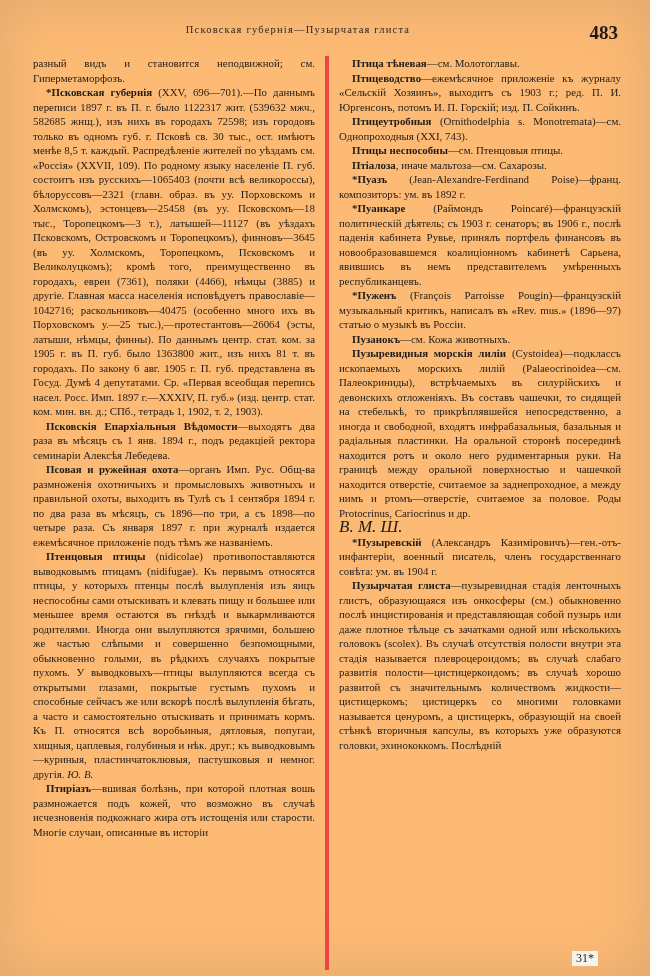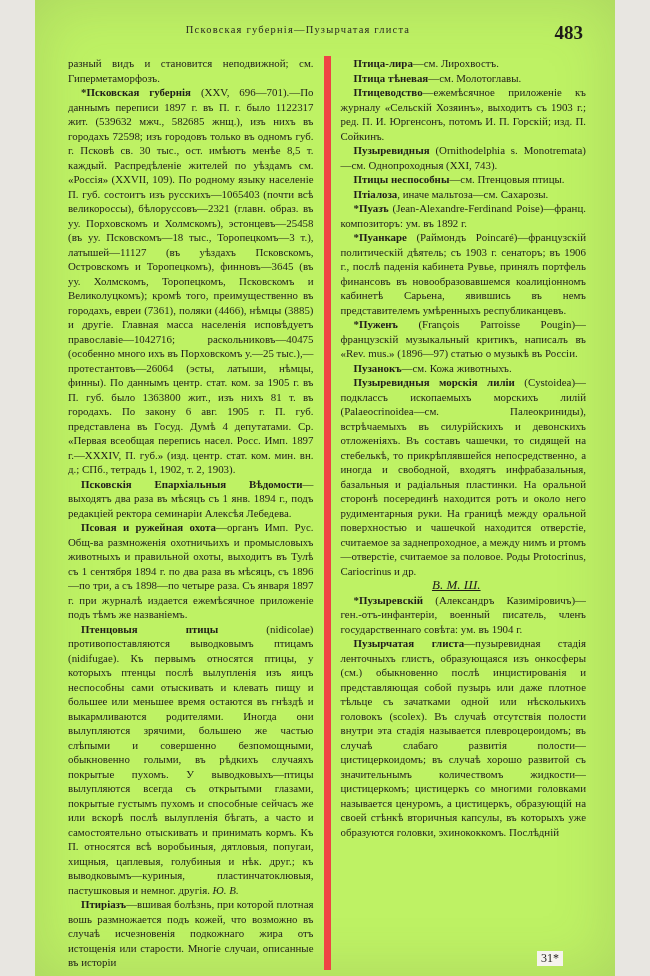--- a/index.html
+++ b/index.html
@@ -1,21 +1,21 @@
 <!DOCTYPE html>
 <html lang="ru"><head>
 <meta charset="utf-8">
 <style>
   html,body{margin:0;padding:0;}
   body{background:#e8e6e1;}
   .page{
     position:relative;
-    width:580px;height:976px;
+    width:650px;height:976px;
     margin:0 auto;
-    background:#bef264;
+    background:#fdba74;
     box-shadow:inset 0 0 60px rgba(90,85,75,.18);
     overflow:hidden;
     font-family:"Liberation Serif","DejaVu Serif",serif;
     color:#1f1d1a;
   }
   .header{
     position:absolute;top:24px;left:36px;right:30px;height:20px;
   }
   .running-title{
     position:absolute;left:0;right:60px;text-align:center;
@@ -30,34 +30,34 @@
     position:absolute;top:56px;left:33px;right:29px;bottom:6px;
     display:flex;
   }
   .col{
     width:50%;
     overflow:hidden;
     text-align:justify;
     hyphens:auto;
     -webkit-hyphens:auto;
   }
-  .col-left{padding-right:10px;border-right:7px solid #ef4444;}
+  .col-left{padding-right:10px;border-right:4px solid #ef4444;}
   .col-right{padding-left:10px;}
   p.entry{
     margin:0;
     font-size:10.9px;
     line-height:14.5px;
     text-indent:13px;
   }
   p.entry.cont{text-indent:0;}
   b.lead{font-weight:bold;}
   i.sig{font-style:italic;white-space:nowrap;}
   .sig-line{
-    font-size:13px;line-height:14.5px;text-align:center;
-    font-style:italic;padding-right:14px;text-decoration:underline;
+    font-size:17px;line-height:14.5px;text-align:left;
+    font-style:italic;padding-right:14px;
   }
   .footer-mark{
     position:absolute;bottom:10px;right:52px;
     font-size:12px;font-weight:normal;color:#1f1d1a;
     background:#f5f3ee;padding:0 4px;
   }
 </style>
 </head>
 <body>
 
@@ -71,24 +71,23 @@
   <div class="columns">
     <div class="col col-left" id="col-left">
         <p class="entry cont">разный видъ и становится неподвижной; см. Гиперметаморфозъ.</p>
         <p class="entry"><b class="lead">*Псковская губернія</b> (XXV, 696—701).—По даннымъ переписи 1897 г. въ П. г. было 1122317 жит. (539632 мжч., 582685 жнщ.), изъ нихъ въ городахъ 72598; изъ городовъ только въ одномъ губ. г. Псковѣ св. 30 тыс., ост. имѣютъ менѣе 8,5 т. каждый. Распредѣленіе жителей по уѣздамъ см. «Россія» (XXVII, 109). По родному языку населеніе П. губ. состоитъ изъ русскихъ—1065403 (почти всѣ великороссы), бѣлоруссовъ—2321 (главн. образ. въ уу. Порховскомъ и Холмскомъ), эстонцевъ—25458 (въ уу. Псковскомъ—18 тыс., Торопецкомъ—3 т.), латышей—11127 (въ уѣздахъ Псковскомъ, Островскомъ и Торопецкомъ), финновъ—3645 (въ уу. Холмскомъ, Торопецкомъ, Псковскомъ и Великолуцкомъ); кромѣ того, преимущественно въ городахъ, евреи (7361), поляки (4466), нѣмцы (3885) и другіе. Главная масса населенія исповѣдуетъ православіе—1042716; раскольниковъ—40475 (особенно много ихъ въ Порховскомъ у.—25 тыс.),—протестантовъ—26064 (эсты, латыши, нѣмцы, финны). По даннымъ центр. стат. ком. за 1905 г. въ П. губ. было 1363800 жит., изъ нихъ 81 т. въ городахъ. По закону 6 авг. 1905 г. П. губ. представлена въ Госуд. Думѣ 4 депутатами. Ср. «Первая всеобщая перепись насел. Росс. Имп. 1897 г.—XXXIV, П. губ.» (изд. центр. стат. ком. мин. вн. д.; СПб., тетрадь 1, 1902, т. 2, 1903).</p>
         <p class="entry"><b class="lead">Псковскія Епархіальныя Вѣдомости</b>—выходятъ два раза въ мѣсяцъ съ 1 янв. 1894 г., подъ редакціей ректора семинаріи Алексѣя Лебедева.</p>
         <p class="entry"><b class="lead">Псовая и ружейная охота</b>—органъ Имп. Рус. Общ-ва размноженія охотничьихъ и промысловыхъ животныхъ и правильной охоты, выходитъ въ Тулѣ съ 1 сентября 1894 г. по два раза въ мѣсяцъ, съ 1896—по три, а съ 1898—по четыре раза. Съ января 1897 г. при журналѣ издается ежемѣсячное приложеніе подъ тѣмъ же названіемъ.</p>
         <p class="entry"><b class="lead">Птенцовыя птицы</b> (nidicolae) противопоставляются выводковымъ птицамъ (nidifugae). Къ первымъ относятся птицы, у которыхъ птенцы послѣ вылупленія изъ яицъ неспособны сами отыскивать и клевать пищу и большее или меньшее время остаются въ гнѣздѣ и выкармливаются родителями. Иногда они вылупляются зрячими, большею же частью слѣпыми и совершенно безпомощными, обыкновенно голыми, въ рѣдкихъ случаяхъ покрытые пухомъ. У выводковыхъ—птицы вылупляются всегда съ открытыми глазами, покрытые густымъ пухомъ и способные сейчасъ же или вскорѣ послѣ вылупленія бѣгать, а часто и самостоятельно отыскивать и принимать кормъ. Къ П. относятся всѣ воробьиныя, дятловыя, попугаи, хищныя, цаплевыя, голубиныя и нѣк. друг.; къ выводковымъ—куриныя, пластинчатоклювыя, пастушковыя и немног. другія.<i class="sig"> Ю. В.</i></p>
         <p class="entry"><b class="lead">Птиріазъ</b>—вшивая болѣзнь, при которой плотная вошь размножается подъ кожей, что возможно въ случаѣ исчезновенія подкожнаго жира отъ истощенія или старости. Многіе случаи, описанные въ исторіи</p>
       </div>
     <div class="col col-right" id="col-right">
-        <p class="entry"><b class="lead">Птица-лира</b>—см. Лирохвостъ.</p>
         <p class="entry"><b class="lead">Птица тѣневая</b>—см. Молотоглавы.</p>
         <p class="entry"><b class="lead">Птицеводство</b>—ежемѣсячное приложеніе къ журналу «Сельскій Хозяинъ», выходитъ съ 1903 г.; ред. П. И. Юргенсонъ, потомъ И. П. Горскій; изд. П. Сойкинъ.</p>
-        <p class="entry"><b class="lead">Пузыревидныя</b> (Ornithodelphia s. Monotremata)—см. Однопроходныя (XXI, 743).</p>
+        <p class="entry"><b class="lead">Птицеутробныя</b> (Ornithodelphia s. Monotremata)—см. Однопроходныя (XXI, 743).</p>
         <p class="entry"><b class="lead">Птицы неспособны</b>—см. Птенцовыя птицы.</p>
         <p class="entry"><b class="lead">Птіалоза</b>, иначе мальтоза—см. Сахарозы.</p>
         <p class="entry"><b class="lead">*Пуазъ</b> (Jean-Alexandre-Ferdinand Poise)—франц. композиторъ: ум. въ 1892 г.</p>
         <p class="entry"><b class="lead">*Пуанкаре</b> (Раймондъ Poincaré)—французскій политическій дѣятель; съ 1903 г. сенаторъ; въ 1906 г., послѣ паденія кабинета Рувье, принялъ портфель финансовъ въ новообразовавшемся коалиціонномъ кабинетѣ Сарьена, явившись въ немъ представителемъ умѣренныхъ республиканцевъ.</p>
         <p class="entry"><b class="lead">*Пуженъ</b> (François Parroisse Pougin)—французскій музыкальный критикъ, написалъ въ «Rev. mus.» (1896—97) статью о музыкѣ въ Россіи.</p>
         <p class="entry"><b class="lead">Пузанокъ</b>—см. Кожа животныхъ.</p>
         <p class="entry"><b class="lead">Пузыревидныя морскія лиліи</b> (Cystoidea)—подклассъ ископаемыхъ морскихъ лилій (Palaeocrinoidea—см. Палеокриниды), встрѣчаемыхъ въ силурійскихъ и девонскихъ отложеніяхъ. Въ составъ чашечки, то сидящей на стебелькѣ, то прикрѣплявшейся непосредственно, а иногда и свободной, входятъ инфрабазальныя, базальныя и радіальныя пластинки. На оральной сторонѣ посерединѣ находится ротъ и около него рудиментарныя руки. На границѣ между оральной поверхностью и чашечкой находится отверстіе, считаемое за заднепроходное, а между нимъ и ртомъ—отверстіе, считаемое за половое. Роды Protocrinus, Cariocrinus и др.</p>
         <div class="sig-line">В. М. Ш.</div>
         <p class="entry"><b class="lead">*Пузыревскій</b> (Александръ Казиміровичъ)—ген.-отъ-инфантеріи, военный писатель, членъ государственнаго совѣта: ум. въ 1904 г.</p>
         <p class="entry"><b class="lead">Пузырчатая глиста</b>—пузыревидная стадія ленточныхъ глистъ, образующаяся изъ онкосферы (см.) обыкновенно послѣ инцистированія и представляющая собой пузырь или даже плотное тѣльце съ зачатками одной или нѣсколькихъ головокъ (scolex). Въ случаѣ отсутствія полости внутри эта стадія называется плевроцероидомъ; въ случаѣ слабаго развитія полости—цистицеркоидомъ; въ случаѣ хорошо развитой съ значительнымъ количествомъ жидкости—цистицеркомъ; цистицеркъ со многими головками называется ценуромъ, а цистицеркъ, образующій на своей стѣнкѣ вторичныя капсулы, въ которыхъ уже образуются головки, эхинококкомъ. Послѣдній</p>

